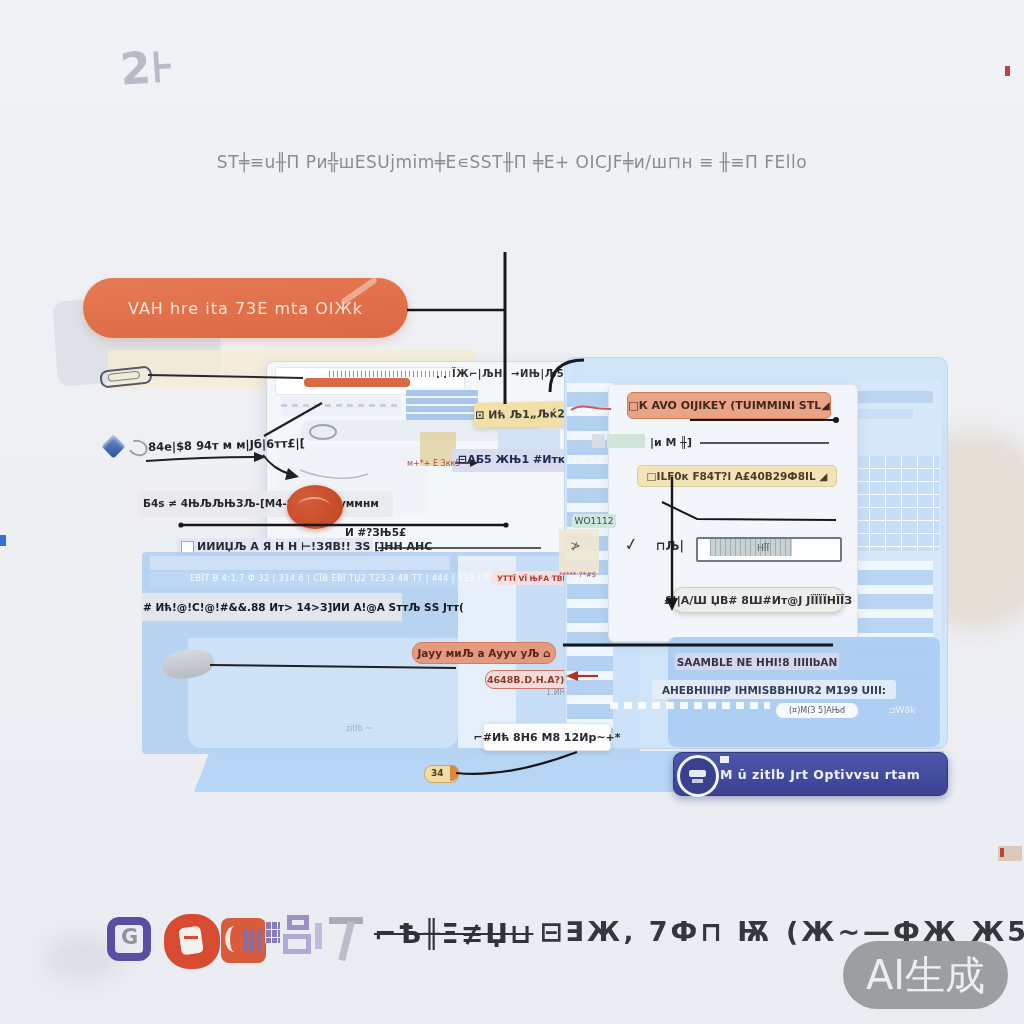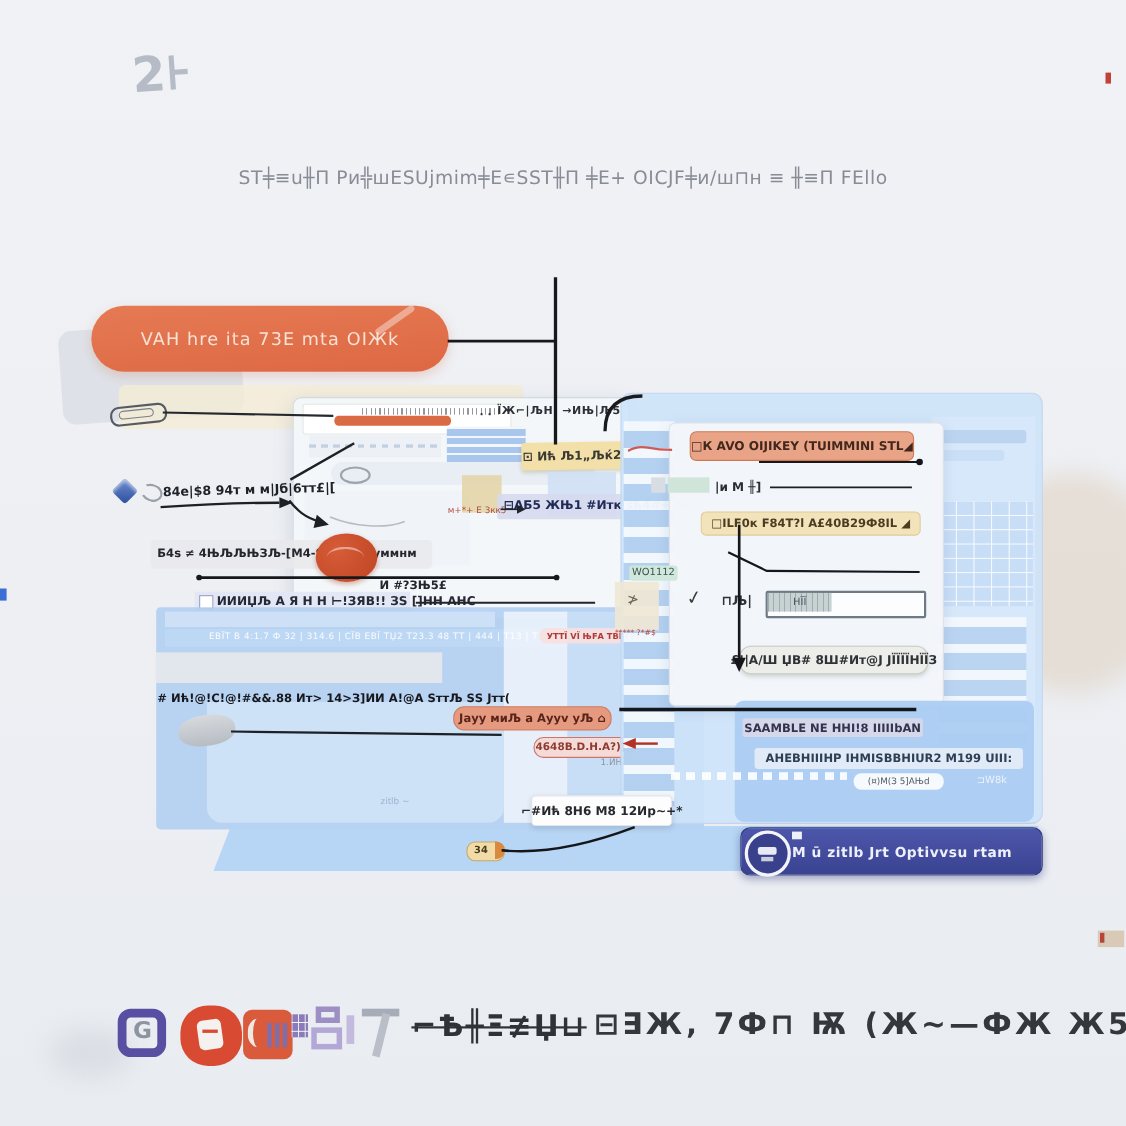--- a/index.html
+++ b/index.html
@@ -84,21 +84,21 @@
     <div class="abs" style="left:8px;top:4px;width:300px;height:14px;background:rgba(210,228,248,.8);"></div>
     <div class="abs" style="left:8px;top:20px;width:430px;height:16px;background:rgba(190,216,244,.9);"></div>
     <div class="abs" style="left:316px;top:4px;width:58px;height:192px;background:rgba(255,255,255,.65);"></div>
     <div class="abs" style="left:374px;top:4px;width:54px;height:190px;background:rgba(205,226,248,.7);"></div>
     <div class="abs" style="left:46px;top:86px;width:270px;height:110px;background:rgba(205,225,247,.95);border-radius:0 0 14px 14px;"></div>
   </div>
   <div class="abs txt" style="left:190px;top:574px;font-size:8px;color:rgba(255,255,255,.92);letter-spacing:.5px;">ЕВЇТ В 4:1.7 Ф 32 | 314.6 | СЇВ ЕВЇ ТЏ2 Т23.3 48 ТТ | 444 | Т13 | Т14</div>
   <div class="abs txt" style="left:346px;top:724px;font-size:8px;color:#9db4cf;">zitlb ~</div>
 
   <div class="abs" style="left:140px;top:593px;width:262px;height:28px;background:rgba(236,236,238,.8);"></div>
-  <div class="abs txt" style="left:143px;top:601px;font-size:10.5px;font-weight:800;color:#16181d;margin-top:28px;"># Ић!@!С!@!#&amp;&amp;.88 Ит&gt; 14&gt;З]ИИ А!@А ЅттЉ ЅЅ Јтт(</div>
+  <div class="abs txt" style="left:143px;top:601px;font-size:10.5px;font-weight:800;color:#16181d;"># Ић!@!С!@!#&amp;&amp;.88 Ит&gt; 14&gt;З]ИИ А!@А ЅттЉ ЅЅ Јтт(</div>
 
   <div class="abs" style="left:490px;top:571px;width:94px;height:14px;background:rgba(247,224,224,.9);border-radius:7px;"></div>
   <div class="abs txt" style="left:497px;top:574px;font-size:7.5px;font-weight:700;color:#b03a31;">УТТЇ VЇ ЊFА ТВЇ FFFЅ</div>
 
   <div class="abs pill" style="left:412px;top:642px;width:142px;height:20px;border-radius:10px;background:#e59a80;border:1px solid #d37c5e;">
     <span class="txt" style="font-size:10.5px;font-weight:800;color:#58241a;text-align:center;">Јауу миЉ а Аууv уЉ ⌂</span>
   </div>
   <div class="abs pill" style="left:485px;top:670px;width:88px;height:17px;border-radius:9px;background:#f5dbd7;border:1.5px solid #cf7468;">
     <span class="txt" style="font-size:9.5px;font-weight:800;color:#8d3a30;">4648В.D.Н.А?)]]</span>
   </div>
@@ -131,36 +131,36 @@
   <div class="abs pill" style="left:572px;top:514px;width:44px;height:14px;background:#cfe7dc;border-radius:3px;">
     <span class="txt" style="font-size:9px;color:#3c5248;">WO1112</span>
   </div>
   <div class="abs" style="left:559px;top:529px;width:40px;height:44px;background:rgba(240,231,211,.9);"></div>
   <div class="abs txt" style="left:570px;top:538px;font-size:13px;color:#6b6150;">≯</div>
 
   <div class="abs txt" style="left:624px;top:534px;font-size:17px;font-weight:800;color:#3a3f35;transform:rotate(-10deg);">✓</div>
   <div class="abs txt" style="left:656px;top:539px;font-size:12px;font-weight:800;color:#2f3237;">⊓Љ|</div>
 
   <div class="abs" style="left:696px;top:537px;width:142px;height:21px;background:#fcfdfe;border:2px solid #6e7a84;border-radius:2px;">
-    <div class="abs pill" style="left:0;top:0;width:58px;height:17px;background:#c7d3d3;background-image:repeating-linear-gradient(90deg,rgba(90,100,110,.35) 0 1px,transparent 1px 5px);">
+    <div class="abs pill" style="left:12px;top:0;width:58px;height:17px;background:#c7d3d3;background-image:repeating-linear-gradient(90deg,rgba(90,100,110,.35) 0 1px,transparent 1px 5px);padding-left:24px;">
       <span class="txt" style="font-size:9px;color:#4a5560;">НЇЇ</span>
     </div>
   </div>
 
   <div class="abs txt" style="left:559px;top:571px;font-size:7px;color:#b8453c;">***** ?*#$</div>
 
   <div class="abs pill" style="left:672px;top:587px;width:170px;height:24px;border-radius:11px;background:#edeeea;border:1px solid #c8ccc2;box-shadow:0 2px 4px rgba(100,105,95,.25);">
     <span class="txt" style="font-size:11px;font-weight:800;color:#2e3136;">£!|А/Ш ЏВ# 8Ш#Ит@Ј ЈЇЇЇЇНЇЇЗ</span>
   </div>
 
   <div class="abs" style="left:668px;top:637px;width:272px;height:110px;background:rgba(172,206,242,.95);border-radius:8px;"></div>
   <div class="abs pill" style="left:675px;top:653px;width:164px;height:17px;background:rgba(216,217,234,.92);border-radius:3px;">
     <span class="txt" style="font-size:10.5px;font-weight:800;color:#35324e;">SAAMBLE NE HHI!8 IIIIIbAN</span>
   </div>
-  <div class="abs pill" style="left:686px;top:680px;width:244px;height:19px;background:rgba(228,236,247,.95);border-radius:3px;align-items:center;">
+  <div class="abs pill" style="left:652px;top:680px;width:244px;height:19px;background:rgba(228,236,247,.95);border-radius:3px;align-items:center;">
     <span class="txt" style="font-size:10.5px;font-weight:800;color:#2e3e55;">AHEBHIIIHP IHMISBBHIUR2 M199 UIII:</span>
   </div>
   <div class="abs" style="left:610px;top:702px;width:160px;height:7px;background:repeating-linear-gradient(90deg,rgba(255,255,255,.9) 0 8px,transparent 8px 14px);"></div>
   <div class="abs pill" style="left:776px;top:703px;width:82px;height:15px;background:rgba(250,251,253,.95);border-radius:7px;">
     <span class="txt" style="font-size:8px;color:#555b63;">(¤)М(З 5]АЊd</span>
   </div>
   <div class="abs txt" style="left:888px;top:705px;font-size:9px;color:#eef3fa;">⊐W8k</div>
 
   <div class="abs" style="left:194px;top:751px;width:750px;height:41px;background:rgba(181,212,244,.97);clip-path:polygon(16px 0,100% 0,100% 100%,0 100%);"></div>
 
@@ -202,20 +202,23 @@
     <div class="abs" style="left:32px;top:8px;width:7px;height:26px;background:#c4bade;"></div>
   </div>
   <div class="abs" style="left:329px;top:915px;width:38px;height:48px;">
     <div class="abs" style="left:0;top:2px;width:34px;height:7px;background:#a7adb8;"></div>
     <div class="abs" style="left:14px;top:6px;width:7px;height:40px;background:#b9bec8;transform:rotate(14deg);"></div>
   </div>
 
   <div class="abs txt" style="left:374px;top:918px;font-size:27px;font-weight:800;color:#2f3338;letter-spacing:2px;text-decoration:line-through;">⌐Ѣ╫Ξ≢Џ⊔</div>
   <div class="abs txt" style="left:540px;top:916px;font-size:27px;font-weight:800;color:#34383d;letter-spacing:3px;">⊟∃Ж‚ 7Ф⊓ Ѭ (Ж~—ФЖ Ж5</div>
 
+  <div class="abs pill" style="left:843px;top:941px;width:165px;height:68px;border-radius:34px;background:rgba(148,150,153,.9);">
+    <span class="txt" style="font-size:40px;color:rgba(240,242,245,.95);">AI生成</span>
+  </div>
 
   <svg class="abs" style="left:0;top:0;z-index:9;pointer-events:none;" width="1024" height="1024" viewBox="0 0 1024 1024">
     <path d="M505,252 L505,404" stroke="#16181c" stroke-width="3" fill="none"></path>
     <path d="M407,310 L505,310" stroke="#16181c" stroke-width="2.5" fill="none"></path>
     <path d="M148,375 L303,378" stroke="#25282d" stroke-width="2" fill="none"></path>
     <path d="M322,403 L264,436" stroke="#1d2024" stroke-width="2.2" fill="none"></path>
     <path d="M146,461 C190,458 225,457 254,457" stroke="#1d2024" stroke-width="2.2" fill="none"></path>
     <polygon points="254,452 266,457 254,462" fill="#1d2024"></polygon>
     <path d="M263,455 C270,464 277,470 290,474" stroke="#1d2024" stroke-width="2" fill="none"></path>
     <polygon points="288,468 299,477 285,480" fill="#1d2024"></polygon>

